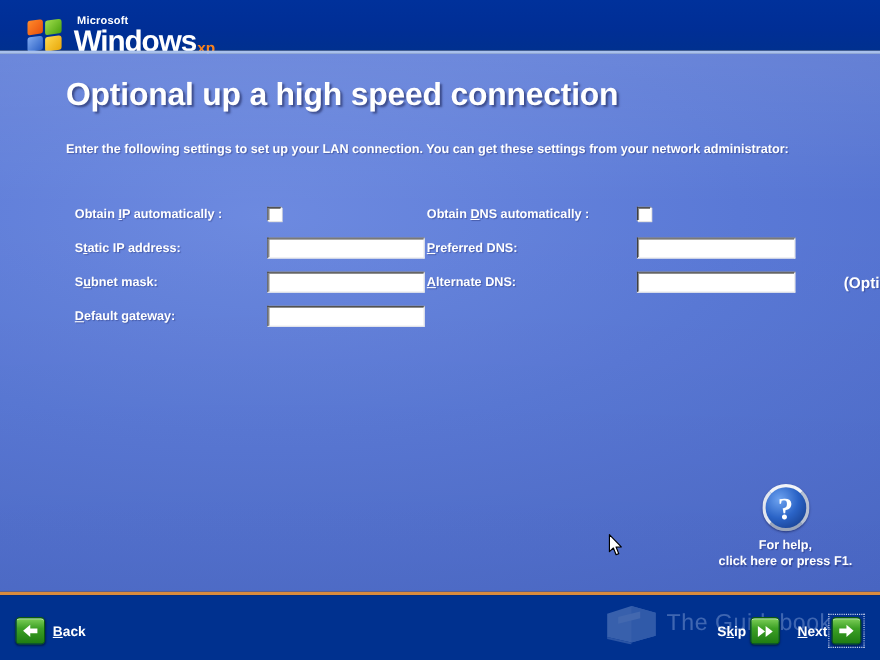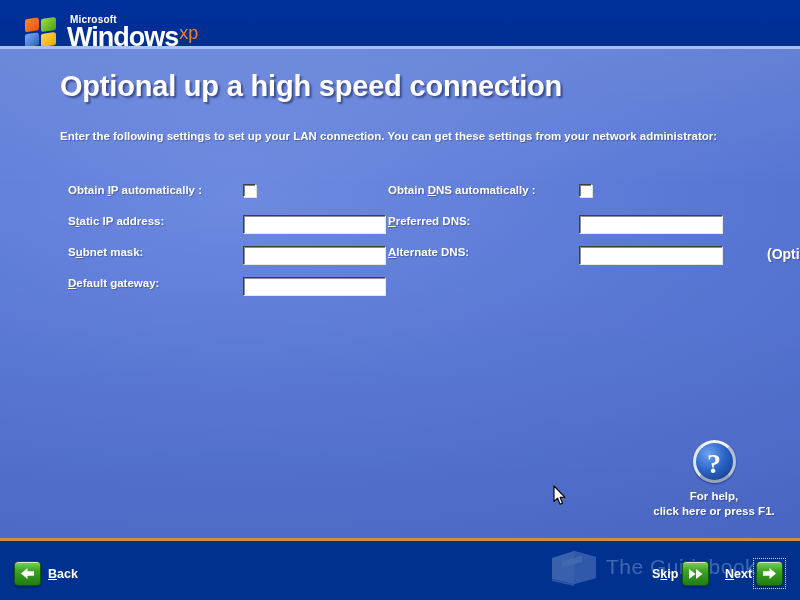--- a/index.html
+++ b/index.html
@@ -71,25 +71,25 @@
   #win-row { display: flex; align-items: flex-start; }
   #win-text {
     color: #ffffff;
     font-size: 27px;
     font-weight: bold;
     letter-spacing: -1px;
     line-height: 25px;
   }
   #xp-text {
     color: #f4811f;
-    font-size: 18px;
-    font-weight: normal;
+    font-size: 14px;
+    font-weight: bold;
     line-height: 14px;
     margin-left: 1px;
-    margin-top: 1px;
+    margin-top: 11px;
   }
 
   
   #body-area {
     position: absolute;
     left: 0; top: 49px;
     width: 800px; height: 489px;
     background:
       radial-gradient(120% 90% at 30% 30%, #6d8ae0 0%, #5a79d6 45%, #4a68c8 100%);
   }
@@ -122,20 +122,21 @@
     text-shadow: 1px 1px 1px rgba(0,0,60,.30);
   }
 
   
   .form-col { position: absolute; }
   #col-left  { left: 68px;  top: 184px; }
   #col-right { left: 388px; top: 184px; }
 
   .field-row {
     display: flex;
+    align-items: center;
     height: 21px;
     margin-bottom: 10px;
     gap: 36px;
   }
   .field-label {
     color: #ffffff;
     font-size: 11.5px;
     font-weight: bold;
     text-shadow: 1px 1px 1px rgba(0,0,60,.28);
     white-space: nowrap;

